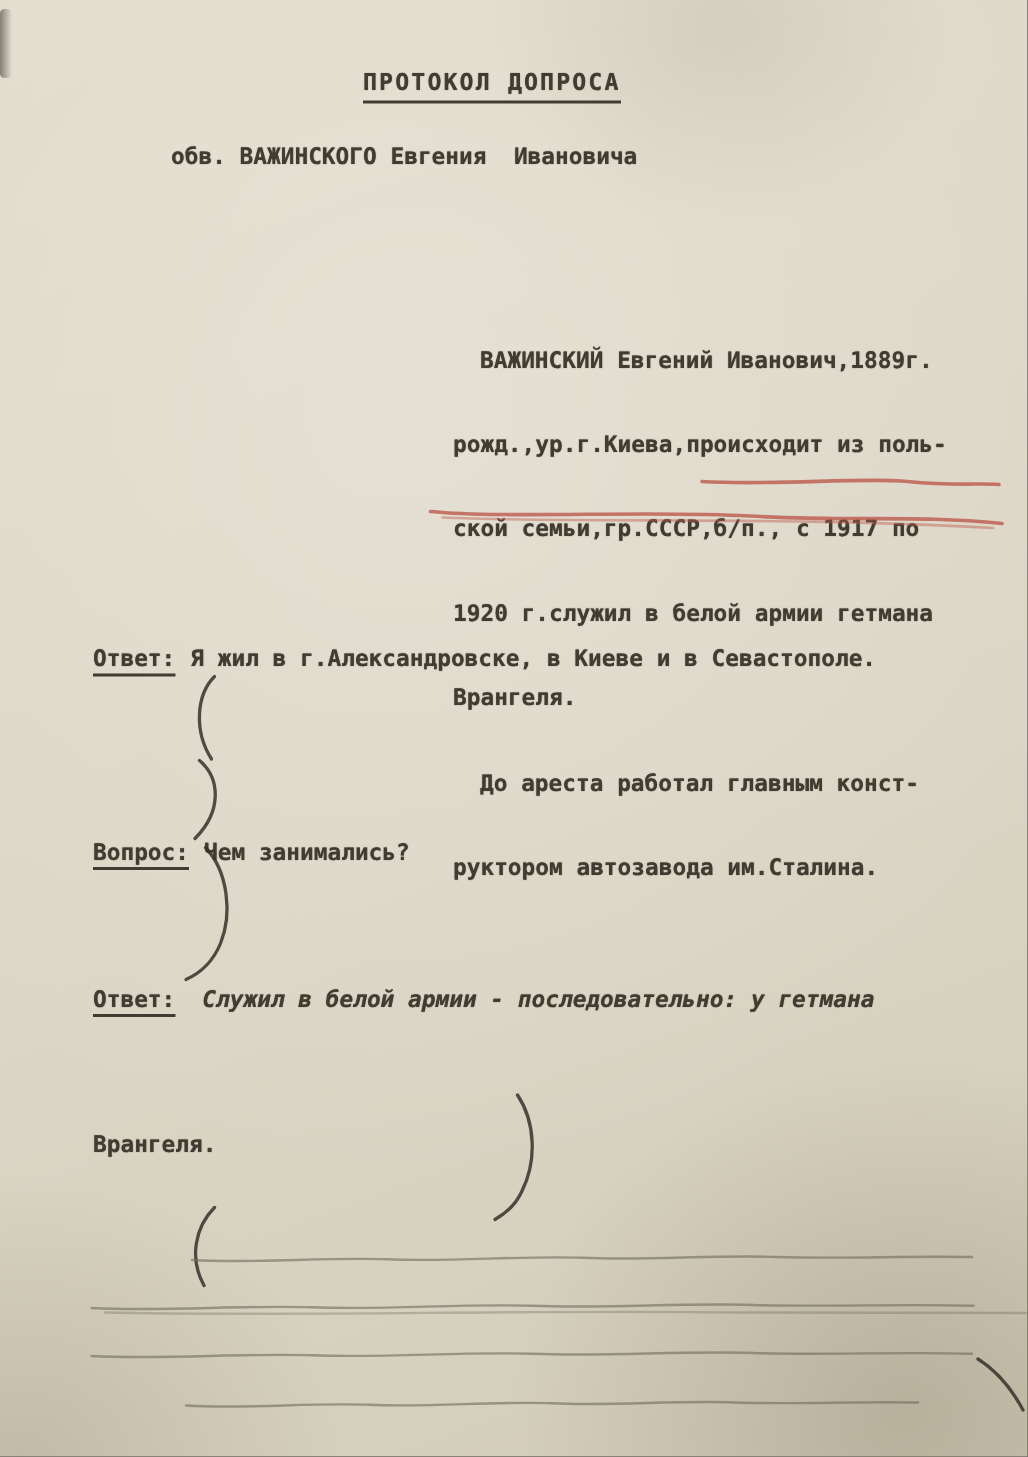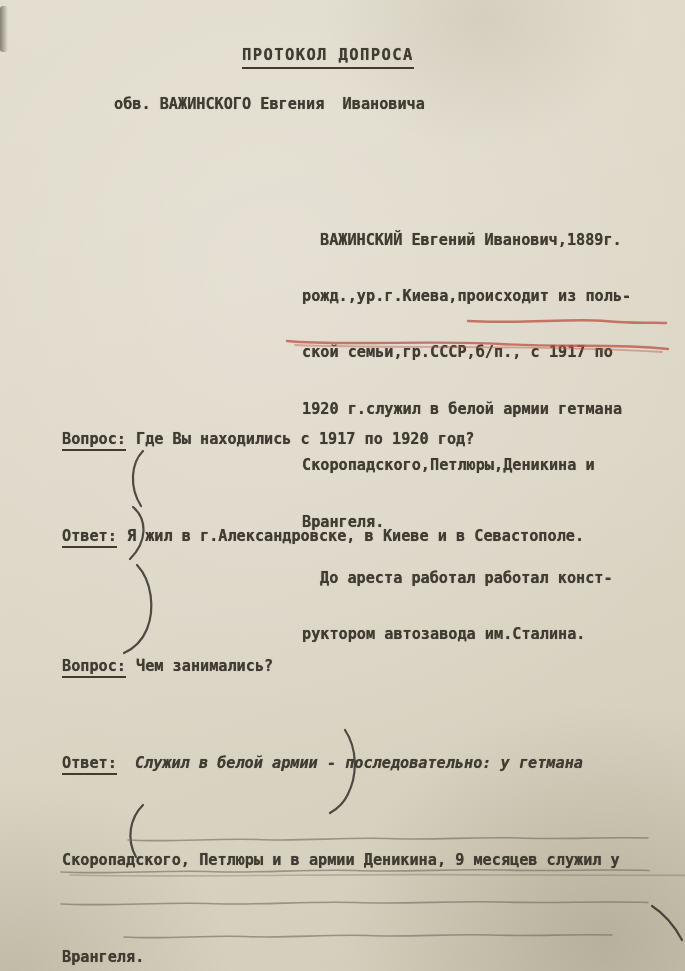--- a/index.html
+++ b/index.html
@@ -60,33 +60,30 @@
   <div class="smudge"></div>
 
   <div class="title">ПРОТОКОЛ ДОПРОСА</div>
   <div class="line accused">обв. ВАЖИНСКОГО Евгения  Ивановича</div>
 
   <div class="bio">
     <div class="indent">ВАЖИНСКИЙ Евгений Иванович,1889г.</div>
     <div>рожд.,ур.г.Киева,происходит из поль-</div>
     <div>ской семьи,гр.СССР,б/п., с 1917 по</div>
     <div>1920 г.служил в белой армии гетмана</div>
-    <div>Скоропадского,Петлюры,Деникина и</div>
     <div>Врангеля.</div>
-    <div class="indent"><span>До ареста работал </span><span>работал конст-</span></div>
+    <div class="indent"><span>До ареста работал </span><span>главным конст-</span></div>
     <div>руктором автозавода им.Сталина.</div>
   </div>
 
   <div class="qa">
-    <div><span class="lbl">Вопрос:</span><span class="qt">Где Вы находились с 1917 по 1920 год?</span></div>
     <div><span class="lbl">Ответ:</span><span class="qt">Я жил в г.Александровске, в Киеве и в Севастополе.</span></div>
 
     <div><span class="lbl">Вопрос:</span><span class="qt">Чем занимались?</span></div>
     <div><span class="lbl">Ответ:</span><span class="qt-wide">Служил в белой армии - последовательно: у гетмана</span></div>
-    <div>Скоропадского, Петлюры и в армии Деникина, 9 месяцев служил у</div>
     <div>Врангеля.</div>
 
     
     
     
     
     
     
     
 

